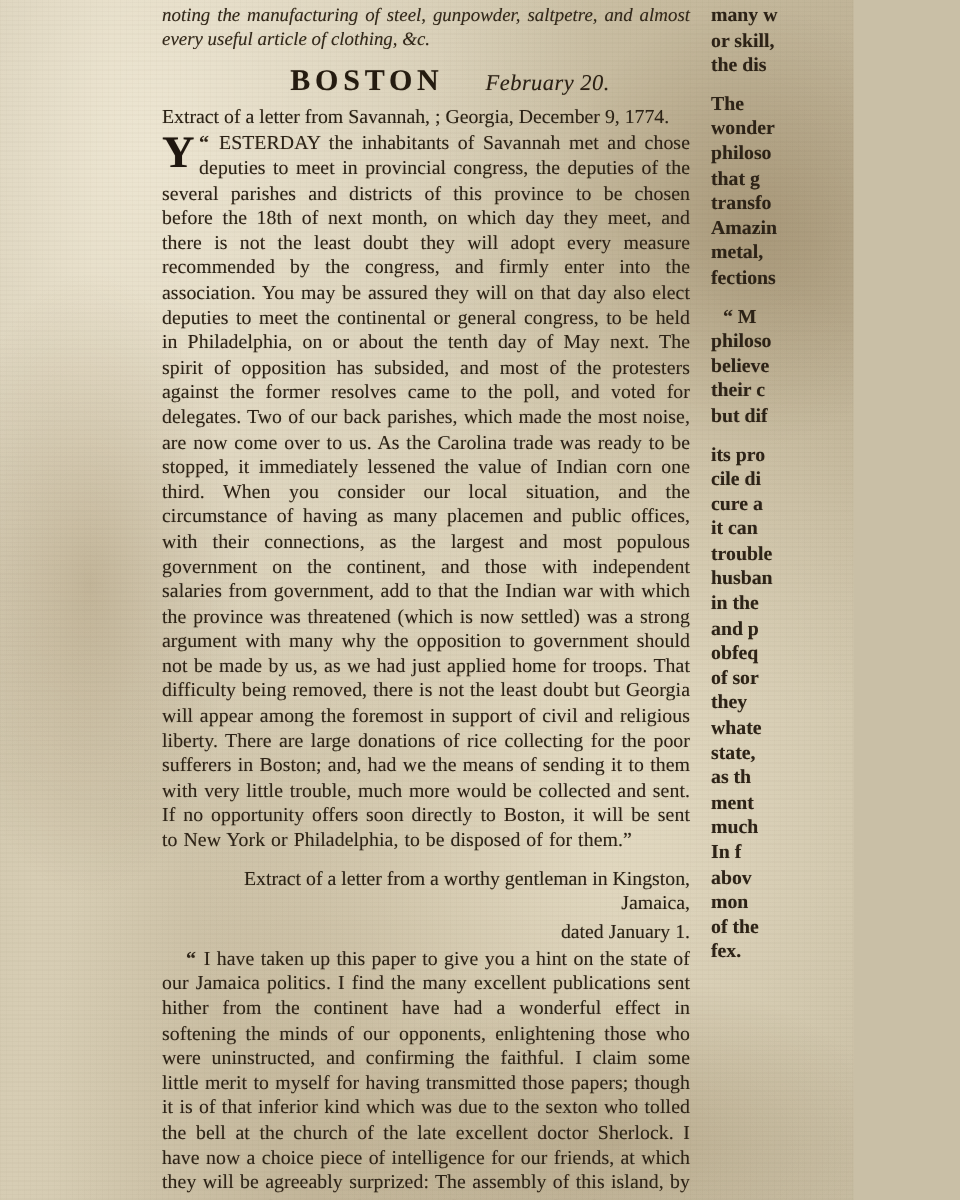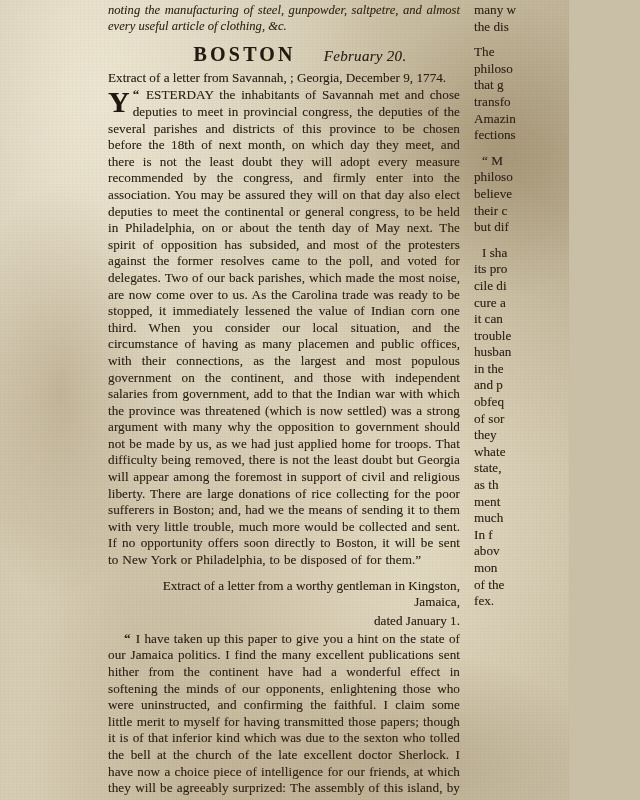--- a/index.html
+++ b/index.html
@@ -68,20 +68,21 @@
     width: 468px;
     padding: 2px 8px 0 108px;
     box-sizing: border-box;
   }
   .col-right {
     position: relative;
     flex: 1;
     padding: 2px 20px 0 6px;
     box-sizing: border-box;
     overflow: hidden;
+    font-weight: bold;
   }
   .gutter {
     position: absolute;
     left: 573px;
     top: 0;
     bottom: 0;
     width: 2px;
     background: linear-gradient(to bottom, rgba(90,74,50,0.22), rgba(90,74,50,0.05));
   }
 
@@ -209,36 +210,38 @@
         <span>I have taken up this paper to give you a hint on the state of our Jamaica politics. I find the many excellent publications sent hither from the continent have had a wonderful effect in softening the minds of our opponents, enlightening those who were uninstructed, and confirming the faithful. I claim some little merit to myself for having transmitted those papers; though it is of that inferior kind which was due to the sexton who tolled the bell at the church of the late excellent doctor Sherlock. I have now a choice piece of intelligence for our friends, at which they will be agreeably surprized: The assembly of this island, by a majority of 16 to 9, have passed a memorial to his majesty, and have petitioned for a repeal of all the late acts of parliament affecting America</span>
       </div>
 
     </div>
 
     <div class="gutter"></div>
 
     <div class="col-right">
       <div id="rcol">
           <div class="rcol-line">many w</div>
+          <div class="rcol-line">or skill,</div>
           <div class="rcol-line">the dis</div>
           <div class="rcol-gap"></div>
           <div class="rcol-line">The</div>
+          <div class="rcol-line">wonder</div>
           <div class="rcol-line">philoso</div>
           <div class="rcol-line">that  g</div>
           <div class="rcol-line">transfo</div>
           <div class="rcol-line">Amazin</div>
+          <div class="rcol-line">metal,</div>
           <div class="rcol-line">fections</div>
           <div class="rcol-gap"></div>
           <div class="rcol-line rcol-indent">“ M</div>
           <div class="rcol-line">philoso</div>
           <div class="rcol-line">believe</div>
           <div class="rcol-line">their c</div>
           <div class="rcol-line">but dif</div>
           <div class="rcol-gap"></div>
-          <div class="rcol-line rcol-indent">I sha</div>
           <div class="rcol-line">its pro</div>
           <div class="rcol-line">cile di</div>
           <div class="rcol-line">cure a</div>
           <div class="rcol-line">it can</div>
           <div class="rcol-line">trouble</div>
           <div class="rcol-line">husban</div>
           <div class="rcol-line">in the</div>
           <div class="rcol-line">and p</div>
           <div class="rcol-line">obfeq</div>
           <div class="rcol-line">of sor</div>

